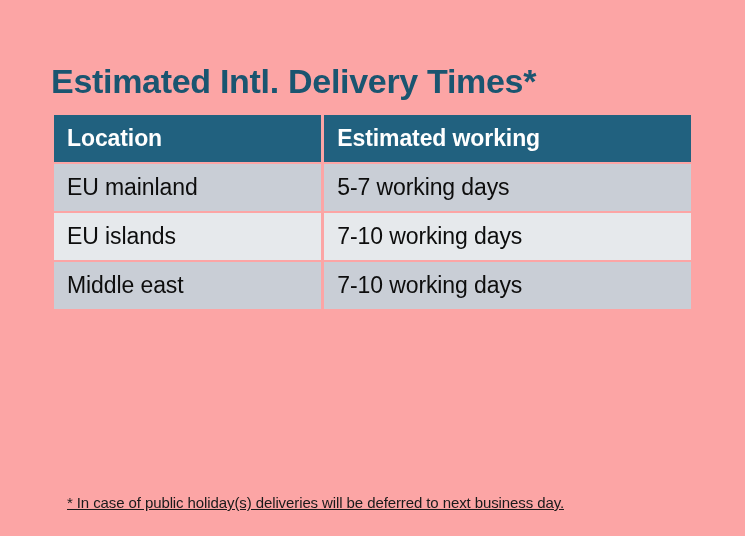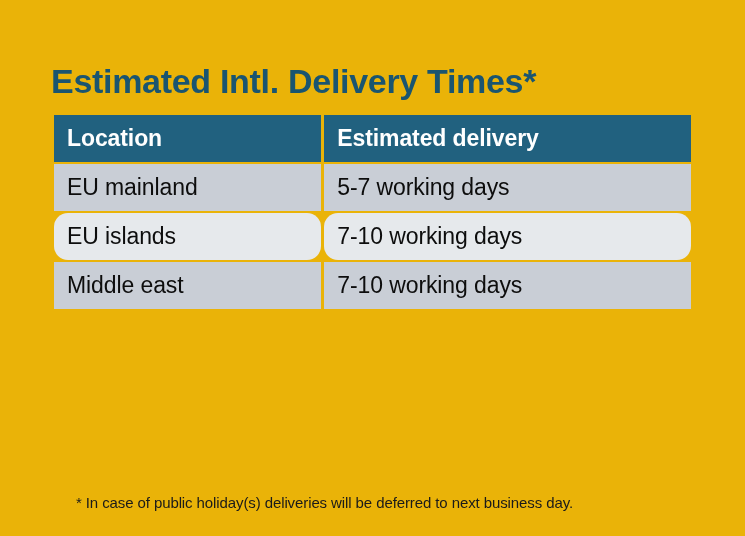--- a/index.html
+++ b/index.html
@@ -13,21 +13,21 @@
     font-family: "Liberation Sans", sans-serif;
     overflow: hidden;
     position: relative;
   }
 
   .page {
     position: absolute;
     left: 0; top: 0;
     width: 745px;
     height: 536px;
-    background: #eab308;
+    background: #fca5a5;
   }
 
   .page-title {
     position: absolute;
     left: 51px;
     top: 36px;
     font-size: 34px;
     font-weight: 700;
     letter-spacing: -0.3px;
     color: #1a5570;
@@ -71,49 +71,50 @@
 
   .delivery-table tbody td {
     font-size: 23px;
     font-weight: 400;
     color: #0d0d0d;
     letter-spacing: -0.1px;
     white-space: nowrap;
   }
 
   .delivery-table tbody tr.row-odd td  { background: #c9ced6; margin-left: 24px; }
-  .delivery-table tbody tr.row-even td { background: #e6e9ec; border-radius: 14px; }
+  .delivery-table tbody tr.row-even td { background: #e6e9ec; }
 
   .footnote {
     position: absolute;
-    left: 76px;
+    left: 67px;
     top: 479px;
     font-size: 15px;
     font-weight: 400;
     color: #1a1a1a;
     letter-spacing: -0.1px;
     white-space: nowrap;
+    text-decoration: underline;
   }
 </style>
 </head>
 <body>
 
 <div class="page">
 
   <h1 class="page-title">Estimated Intl. Delivery Times*</h1>
 
   <table class="delivery-table">
     <colgroup>
       <col class="col-location">
       <col class="col-estimated">
     </colgroup>
     <thead>
       <tr>
         <th>Location</th>
-        <th>Estimated delivery</th>
+        <th>Estimated working</th>
       </tr>
     </thead>
     <tbody>
       <tr class="row-odd">
         <td>EU mainland</td>
         <td>5-7 working days</td>
       </tr>
       <tr class="row-even">
         <td>EU islands</td>
         <td>7-10 working days</td>

